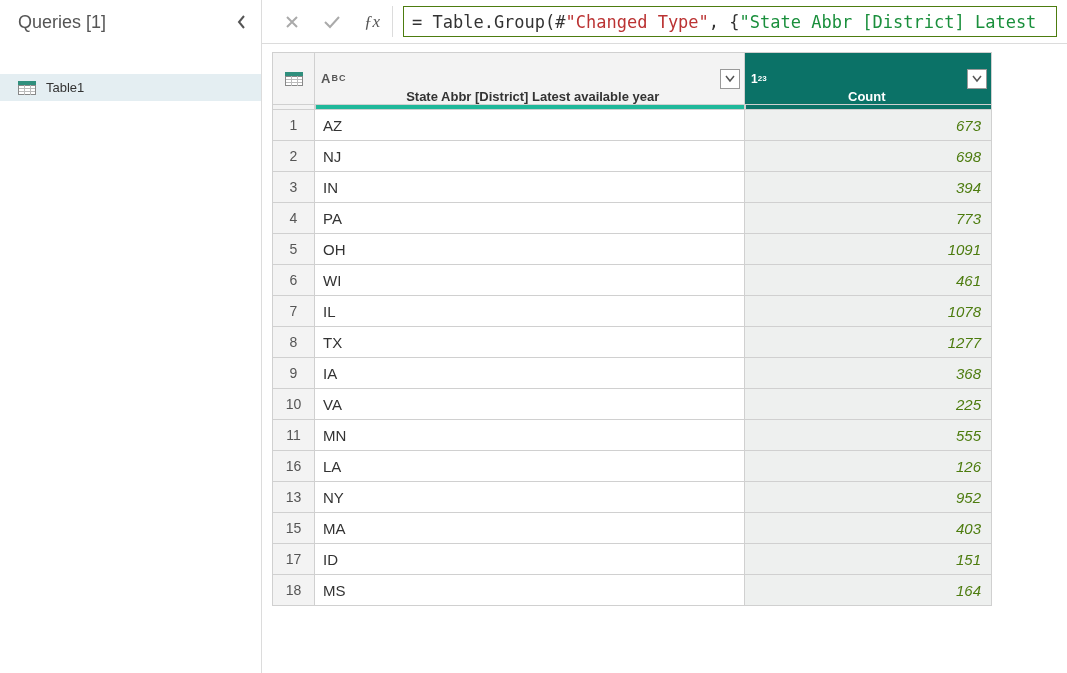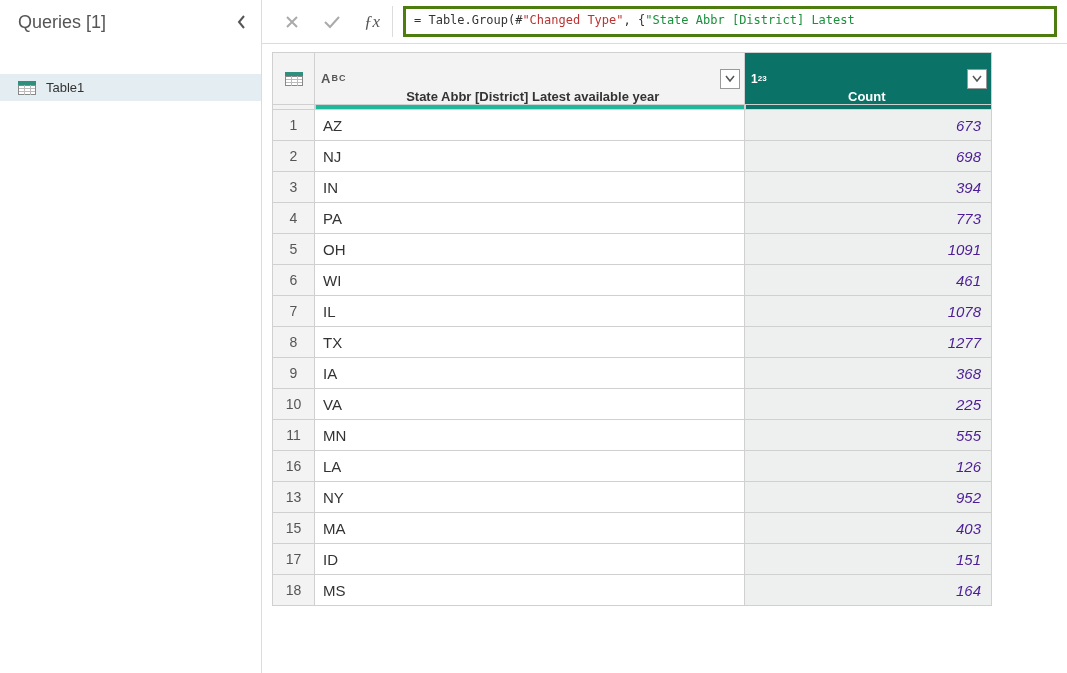--- a/index.html
+++ b/index.html
@@ -112,30 +112,30 @@
     justify-content: center;
     font-style: italic;
     font-family: "Segoe UI", serif;
     font-size: 17px;
     color: #555;
     border-right: 1px solid #dcdcdc;
     margin-right: 10px;
   }
   .fb-input {
     flex: 1;
-    border: 3px solid #4d7c0f;
+    border: 1px solid #4d7c0f;
     background: #fff;
     padding: 4px 8px;
     font-family: Consolas, monospace;
-    font-size: 12px;
+    font-size: 17px;
     color: #333;
     white-space: nowrap;
     overflow: hidden;
     display: flex;
-    align-items: flex-start;
+    align-items: center;
   }
   .fb-input .mono-plain { color:#333; }
   .fb-input .mono-str1 { color:#b33; }   
   .fb-input .mono-str2 { color:#1a8f3c; } 
 
   
   .grid-wrap {
     flex: 1;
     overflow: auto;
     padding: 8px 10px 10px 10px;
@@ -250,21 +250,21 @@
     padding-left: 8px;
     font-size: 15px;
     color: #333;
     background:#fff;
   }
   td.count {
     text-align: right;
     padding-right: 10px;
     font-size: 15px;
     font-style: italic;
-    color: #4c1d95;
+    color: #4d7c0f;
     background: #eef0ef;
   }
 </style>
 </head>
 <body>
 
 <div class="app">
 
   <div class="sidebar">
     <div class="sidebar-header">

